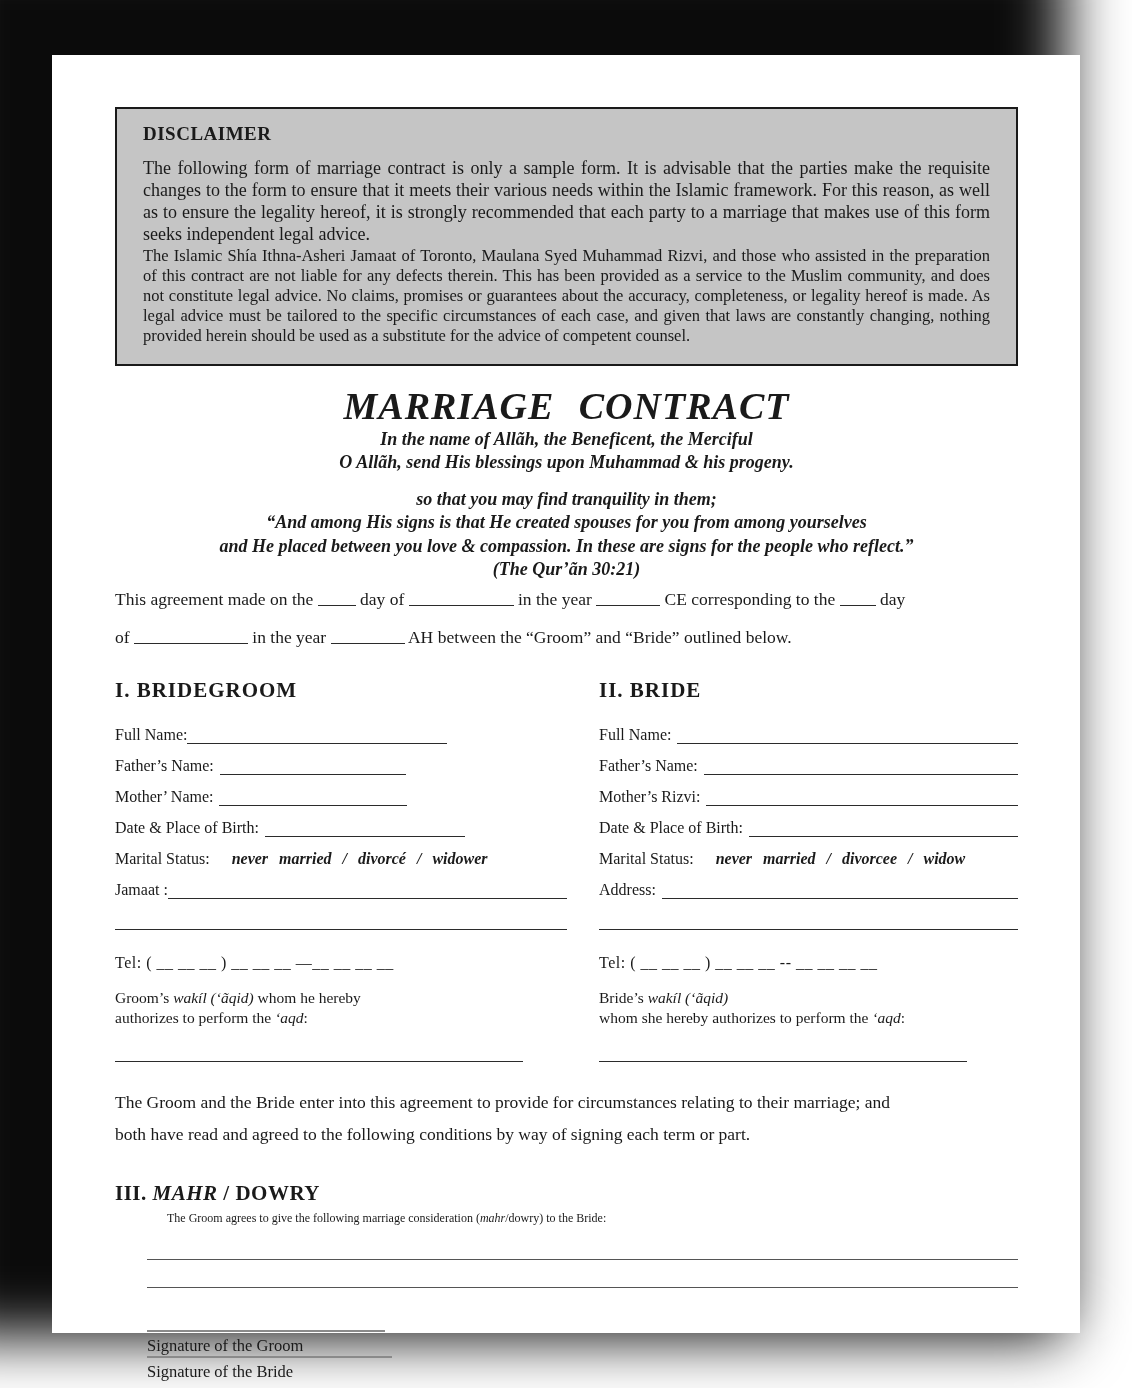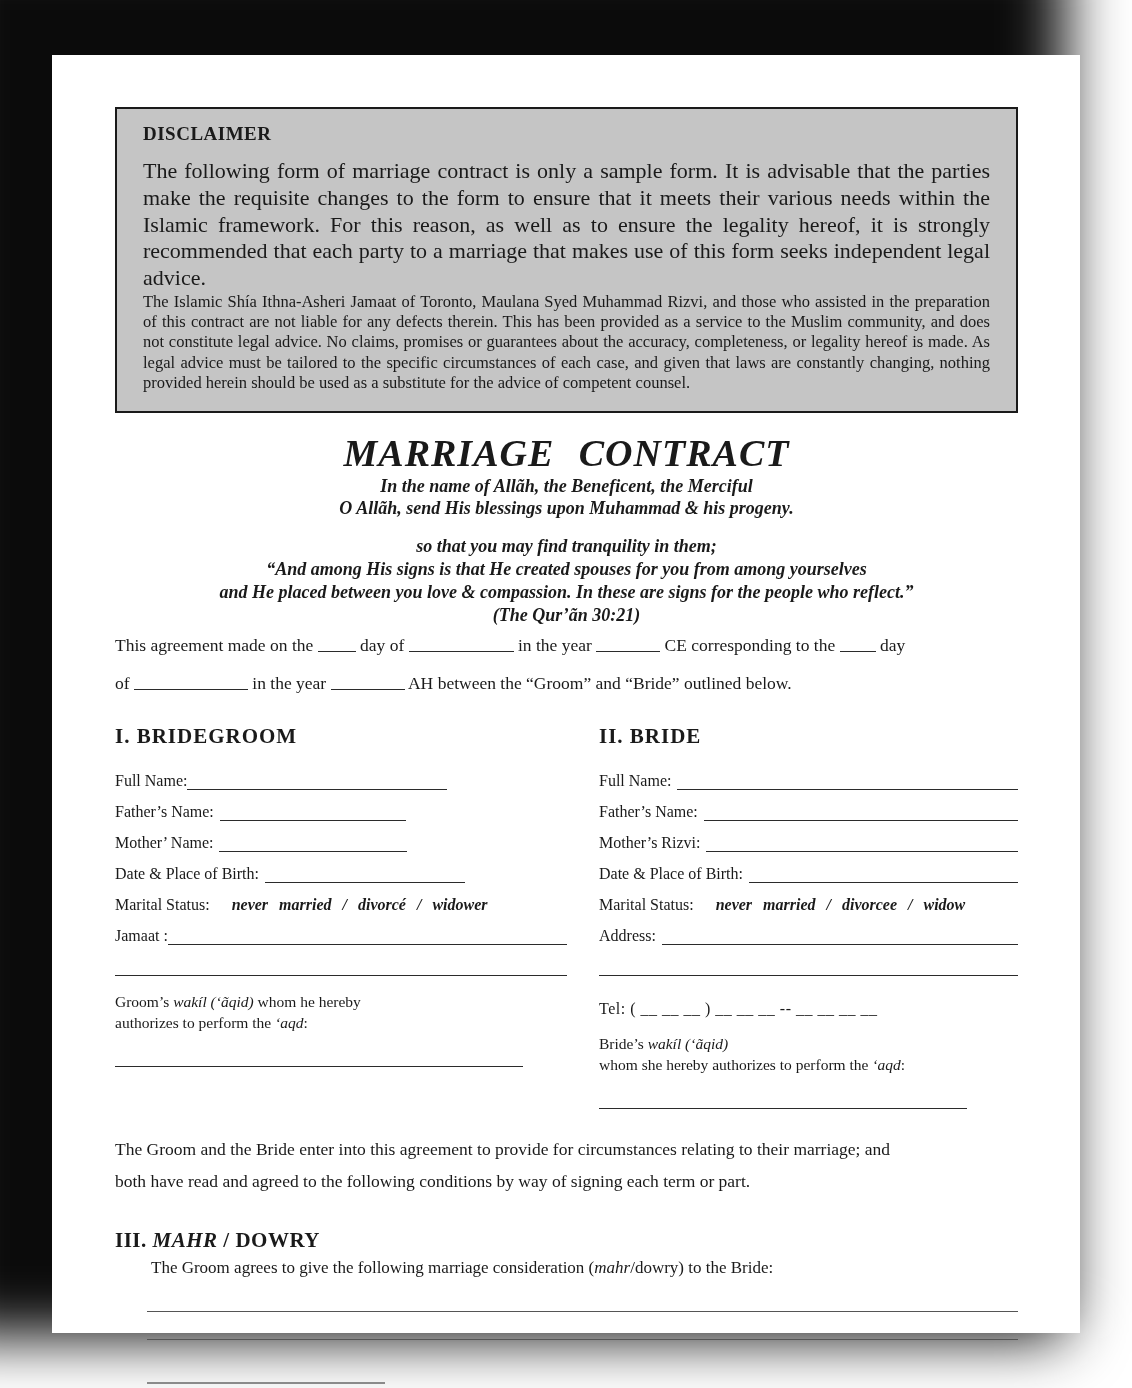--- a/index.html
+++ b/index.html
@@ -23,21 +23,21 @@
     padding:52px 62px 0 63px;
   }
   
   .disclaimer-box {
     border:2px solid #1a1a1a;
     background:#c5c5c5;
     padding:14px 26px 18px 26px;
     box-sizing:border-box;
   }
   .disc-title { font-weight:bold; font-size:19px; letter-spacing:.5px; }
-  .disc-para  { margin:13px 0 0 0; font-size:22px; line-height:1.22; text-align:justify; }
+  .disc-para  { margin:13px 0 0 0; font-size:18px; line-height:1.22; text-align:justify; }
   .disc-para2 { margin:0; font-size:16.5px; line-height:1.22; text-align:justify; }
   
   .title-block { text-align:center; margin-top:18px; }
   .doc-title { font-size:38px; font-weight:bold; font-style:italic; letter-spacing:1px; word-spacing:14px; }
   .doc-sub   { font-size:18px; font-weight:bold; font-style:italic; line-height:1.25; }
   .quote-block { text-align:center; margin-top:15px; }
   .quote-line  { font-size:18px; font-weight:bold; font-style:italic; line-height:1.28; }
   
   .agreement { margin-top:8px; font-size:17.5px; }
   .agree-line { margin-top:0; }
@@ -63,21 +63,21 @@
   .wakil-rule { border-bottom:1.5px solid #2b2b2b; height:0; margin-top:32px; }
   .col-groom .wakil { width:310px; }
   .col-groom .wakil-rule { width:408px; }
   .col-bride .wakil-rule { width:368px; }
   
   .mid-para { margin-top:30px; font-size:17.5px; }
   .mid-para div + div { margin-top:11px; }
   
   .mahr-heading { margin-top:36px; font-size:21px; font-weight:bold; letter-spacing:.5px; }
   .mahr-heading .it { font-style:italic; }
-  .mahr-body { margin-top:5px; margin-left:36px; font-size:17px; }
+  .mahr-body { margin-top:5px; margin-left:52px; font-size:12px; }
   .mahr-body .it { font-style:italic; }
   .mahr-rule { margin-left:32px; border-bottom:1.5px solid #555; height:0; }
   .mahr-rule.r1 { margin-top:33px; }
   .mahr-rule.r2 { margin-top:27px; }
   
   .sig-row { display:flex; margin-top:42px; padding-left:32px; padding-right:57px; justify-content:space-between;flex-direction:column; }
   .sig-block { }
   .sig-rule { border-bottom:2px solid #8a8a8a; height:0; }
   .sig-rule.groom { width:238px; }
   .sig-rule.bride { width:245px; }
@@ -159,20 +159,21 @@
       </div>
       <div class="frow">
         <span class="flabel">Marital Status:</span>
         <span class="italic-opts">never married / divorcé / widower</span>
       </div>
       <div class="frow">
         <span class="flabel">Jamaat :</span>
         <span class="fline"></span>
       </div>
       <div class="rule-row"></div>
+      <div class="tel-row">Tel:  ( __ __ __ ) __ __ __ —__ __ __ __</div>
       <div class="wakil">
         <span>Groom’s </span><span class="it">wakíl (‘ãqid)</span><span> whom he hereby authorizes to perform the </span><span class="it">‘aqd</span><span>:</span>
       </div>
       <div class="wakil-rule"></div>
     </div>
 
     <div class="col-bride">
       <div class="sec-heading">II. BRIDE</div>
 
       <div class="frow" style="margin-top:22px;">

